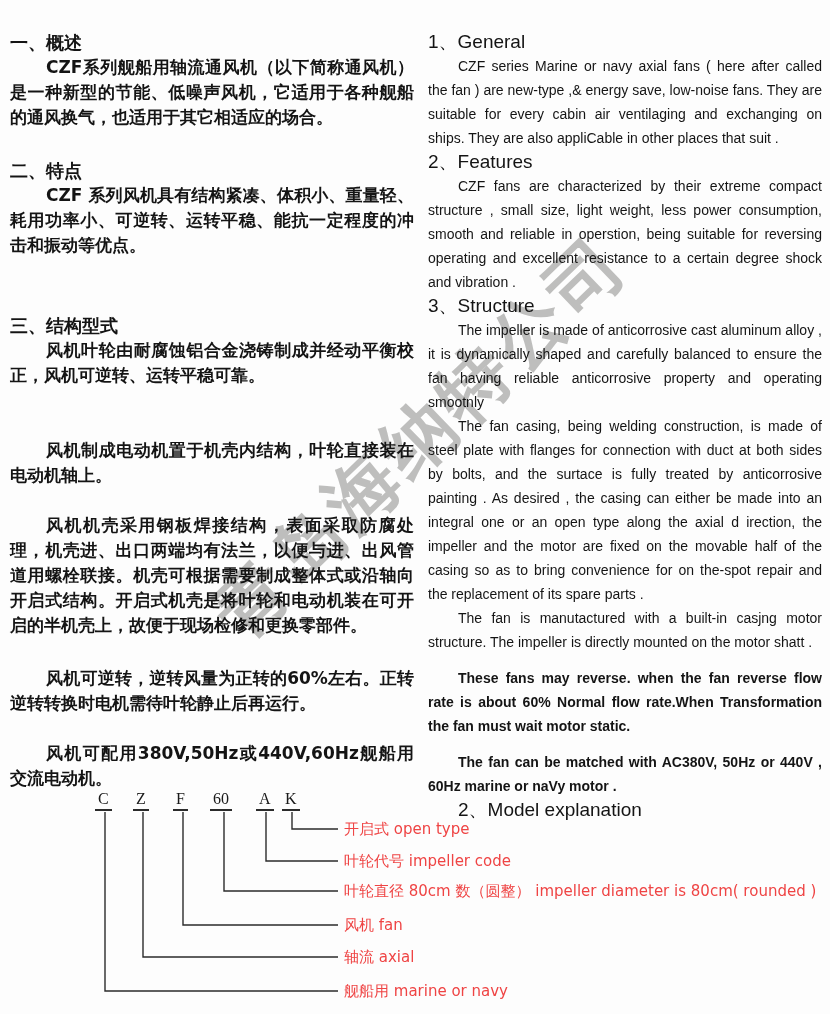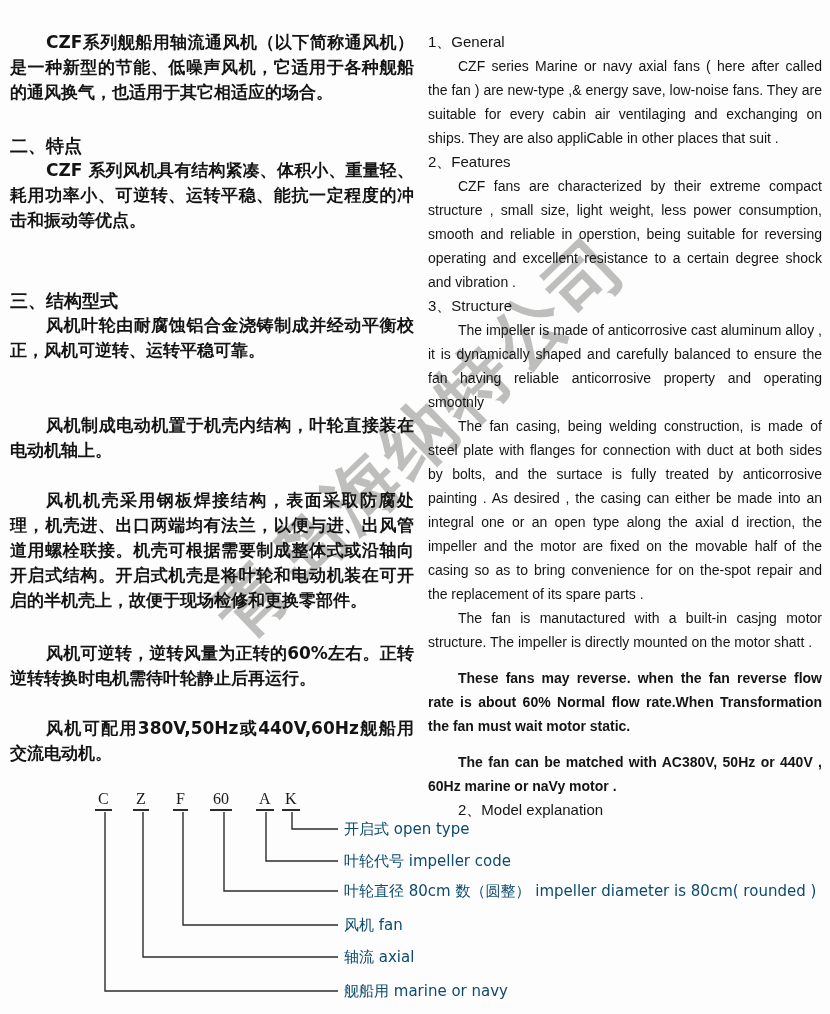--- a/index.html
+++ b/index.html
@@ -41,21 +41,21 @@
   }
   .zh-p {
     font-family:"DejaVu Sans", "Liberation Serif", serif;
     font-size:17px; font-weight:bold;
     line-height:25px; margin:0;
     text-align:justify;
     text-indent:36px;
   }
   .en-h {
     font-family:"Liberation Sans", sans-serif;
-    font-size:15px; font-weight:normal;
+    font-size:19px; font-weight:normal;
     line-height:24px; margin:0;
   }
   .en-p {
     font-family:"Liberation Sans", sans-serif;
     font-size:14px; line-height:24px; margin:0;
     text-align:justify;
     text-indent:30px;
   }
   .mt25 { margin-top:25px; }
   .mt28 { margin-top:28px; }
@@ -77,33 +77,34 @@
     font-size:16px; color:#1a1a1a;
     text-align:center;
     border-bottom:2px solid #2b2b2b;
     padding:0 3px 1px 3px;
     line-height:18px;
   }
   .dg-label {
     position:absolute; left:344px;
     font-family:"DejaVu Sans", "Liberation Sans", sans-serif;
     font-size:15px; line-height:20px;
-    color:#0c4a6e; white-space:nowrap;
+    color:#ef4444; white-space:nowrap;
   }
 </style>
 </head>
 <body>
 
 <div class="page">
 
   <div class="watermark">青岛海纳特公司</div>
 
   <div class="columns">
 
     <div class="col-left">
+      <h3 class="zh-h">一、概述</h3>
       <p class="zh-p">CZF系列舰船用轴流通风机（以下简称通风机）是一种新型的节能、低噪声风机，它适用于各种舰船的通风换气，也适用于其它相适应的场合。</p>
 
       <h3 class="zh-h mt28">二、特点</h3>
       <p class="zh-p">CZF 系列风机具有结构紧凑、体积小、重量轻、耗用功率小、可逆转、运转平稳、能抗一定程度的冲击和振动等优点。</p>
 
       <h3 class="zh-h mt55">三、结构型式</h3>
       <p class="zh-p">风机叶轮由耐腐蚀铝合金浇铸制成并经动平衡校正，风机可逆转、运转平稳可靠。</p>
       <p class="zh-p mt50">风机制成电动机置于机壳内结构，叶轮直接装在电动机轴上。</p>
       <p class="zh-p mt25">风机机壳采用钢板焊接结构，表面采取防腐处理，机壳进、出口两端均有法兰，以便与进、出风管道用螺栓联接。机壳可根据需要制成整体式或沿轴向开启式结构。开启式机壳是将叶轮和电动机装在可开启的半机壳上，故便于现场检修和更换零部件。</p>
       <p class="zh-p mt28">风机可逆转，逆转风量为正转的60%左右。正转逆转转换时电机需待叶轮静止后再运行。</p>

